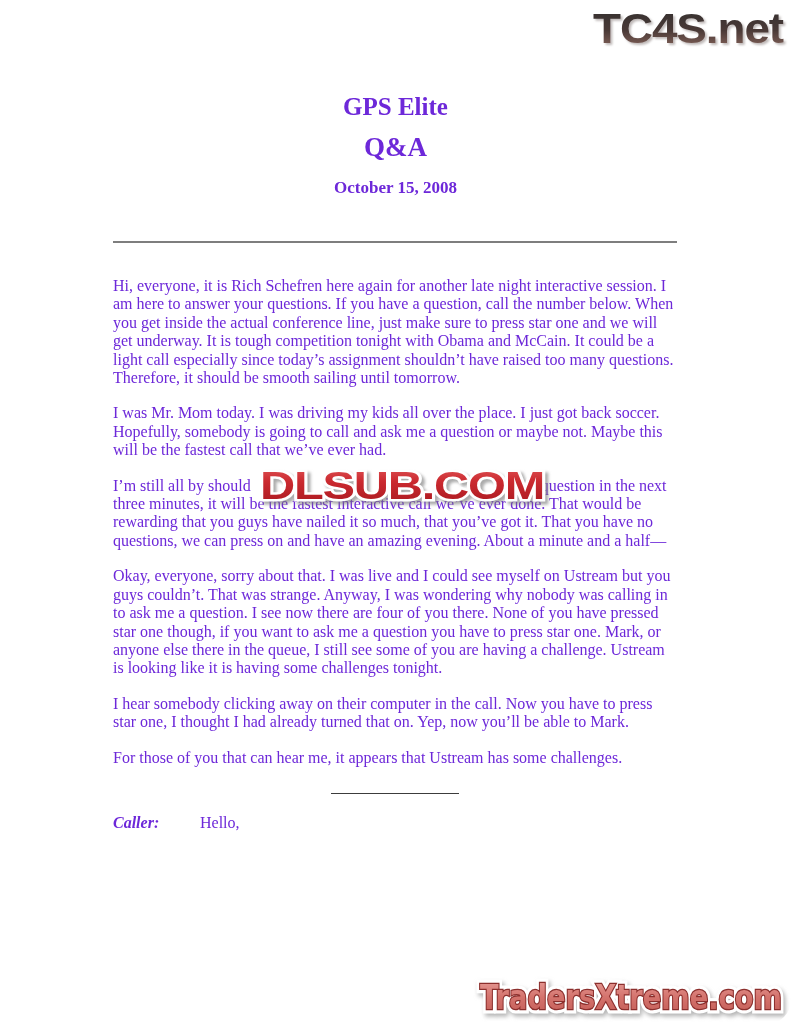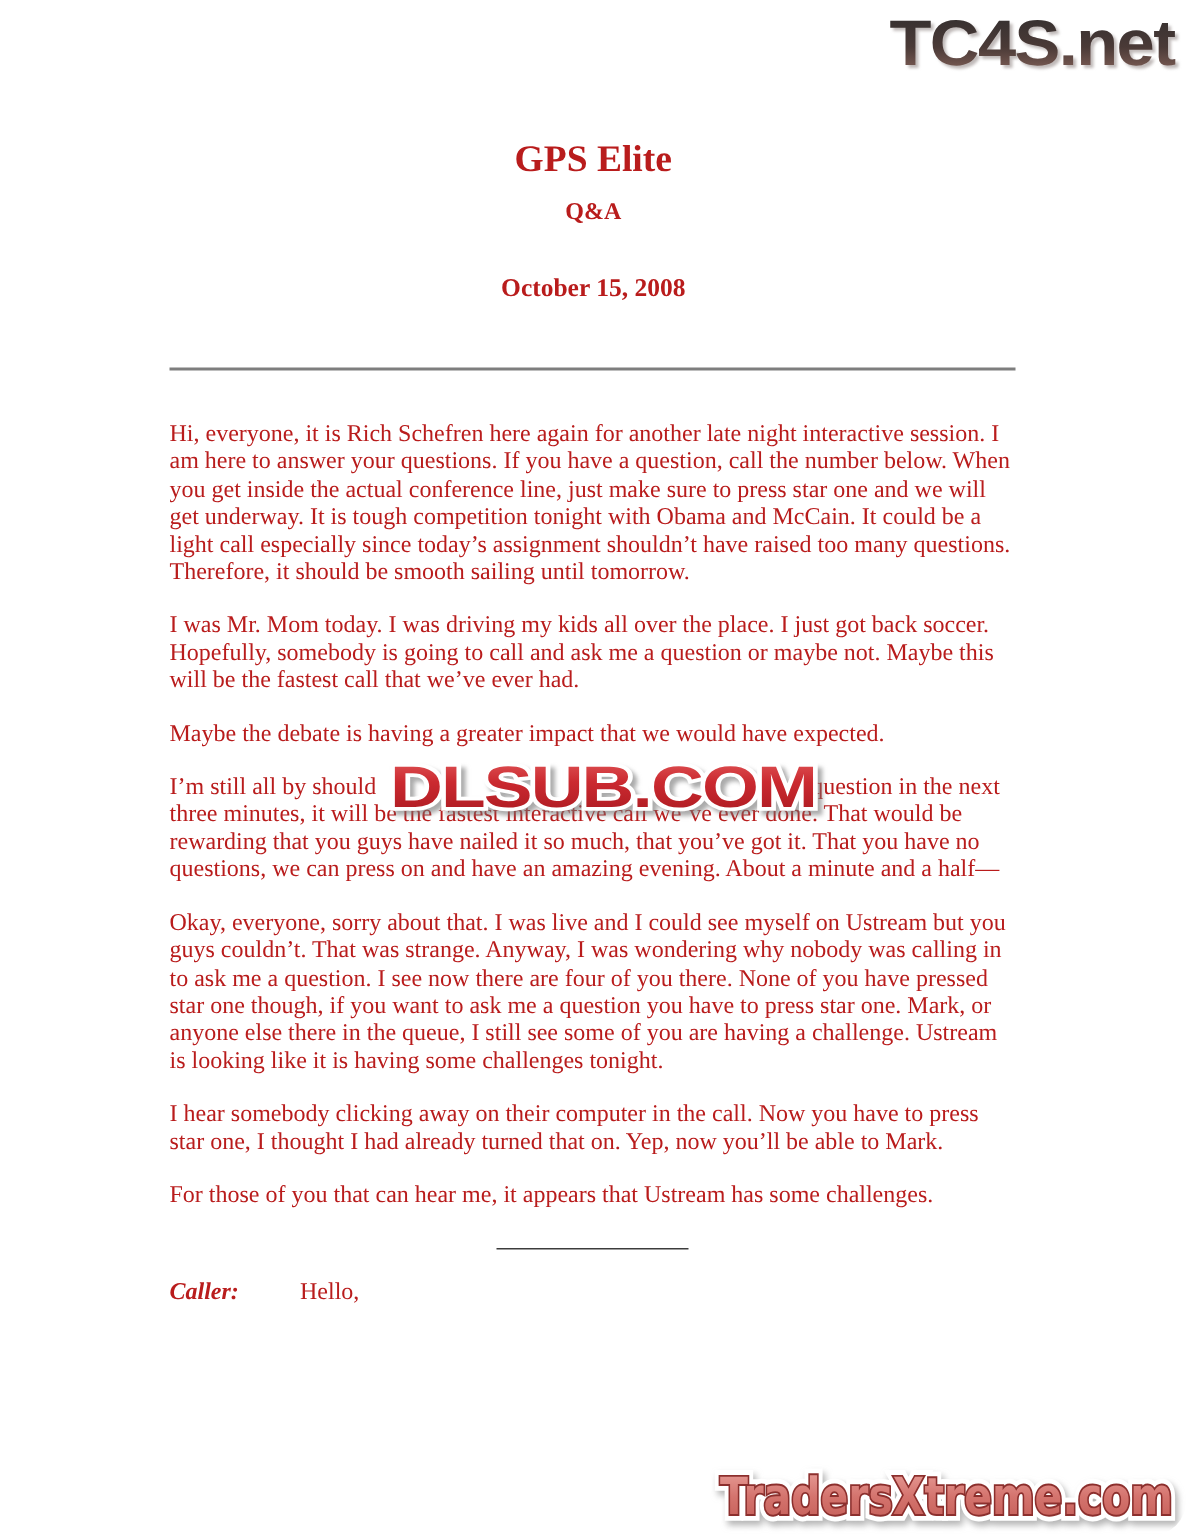--- a/index.html
+++ b/index.html
@@ -1,27 +1,27 @@
 <!DOCTYPE html>
 <html><head>
 <meta charset="utf-8">
 <style>
   html,body{margin:0;padding:0;background:#ffffff;}
   .page{position:relative;width:791px;height:1024px;background:#ffffff;overflow:hidden;
-        font-family:"Liberation Serif",serif;color:#b91c1c;border-radius:24px;}
+        font-family:"Liberation Serif",serif;color:#6d28d9;border-radius:24px;}
 
   
   .tc4s{position:absolute;top:2px;right:2px;filter:drop-shadow(2px 2px 1px rgba(150,140,138,.6));}
   .tc4s text{font-family:"Liberation Sans",sans-serif;font-weight:bold;font-size:43px;letter-spacing:-1px;
              fill:url(#tc4sGrad);}
 
   
   .header{padding-top:94px;text-align:center;}
   .title{font-size:25px;font-weight:bold;line-height:1;margin:0 0 15px 0;}
-  .subtitle{font-size:16px;font-weight:bold;line-height:1;margin:0 0 33px 0;}
+  .subtitle{font-size:27px;font-weight:bold;line-height:1;margin:0 0 18px 0;}
   .date{font-size:17px;line-height:1;margin:0;font-weight:bold;}
 
   .rule{height:0;border:none;border-top:2px solid #7e7e7e;margin:45px 114px 0 113px;}
 
   
   .body{margin:34px 113px 0 113px;width:564px;font-size:16px;line-height:18.4px;}
   .body p{margin:0 0 17px 0;}
   .p-watermarked{position:relative;}
   .nowrap-line{white-space:nowrap;}
   .wm-spacer{display:inline-block;width:290px;height:1px;}
@@ -73,21 +73,20 @@
     <h1 class="title">GPS Elite</h1>
     <h2 class="subtitle">Q&amp;A</h2>
     <div class="date">October 15, 2008</div>
   </div>
 
   <hr class="rule">
 
   <div class="body">
     <p>Hi, everyone, it is Rich Schefren here again for another late night interactive session. I am here to answer your questions. If you have a question, call the number below. When you get inside the actual conference line, just make sure to press star one and we will get underway. It is tough competition tonight with Obama and McCain. It could be a light call especially since today’s assignment shouldn’t have raised too many questions. Therefore, it should be smooth sailing until tomorrow.</p>
     <p>I was Mr. Mom today. I was driving my kids all over the place. I just got back soccer. Hopefully, somebody is going to call and ask me a question or maybe not. Maybe this will be the fastest call that we’ve ever had.</p>
-    <p>Maybe the debate is having a greater impact that we would have expected.</p>
 
     <p class="p-watermarked">
       <span class="nowrap-line"><span>I’m still all by should</span><span class="wm-spacer"></span><span>question in the next</span></span>
       <span>three minutes, it will be the fastest interactive call we’ve ever done. That would be rewarding that you guys have nailed it so much, that you’ve got it. That you have no questions, we can press on and have an amazing evening. About a minute and a half—</span>
       
       <svg class="dlsub" width="302" height="50" viewBox="0 0 302 50">
         <text x="151" y="37" text-anchor="middle" textLength="284" lengthAdjust="spacingAndGlyphs">DLSUB.COM</text>
       </svg>
     </p>
 

